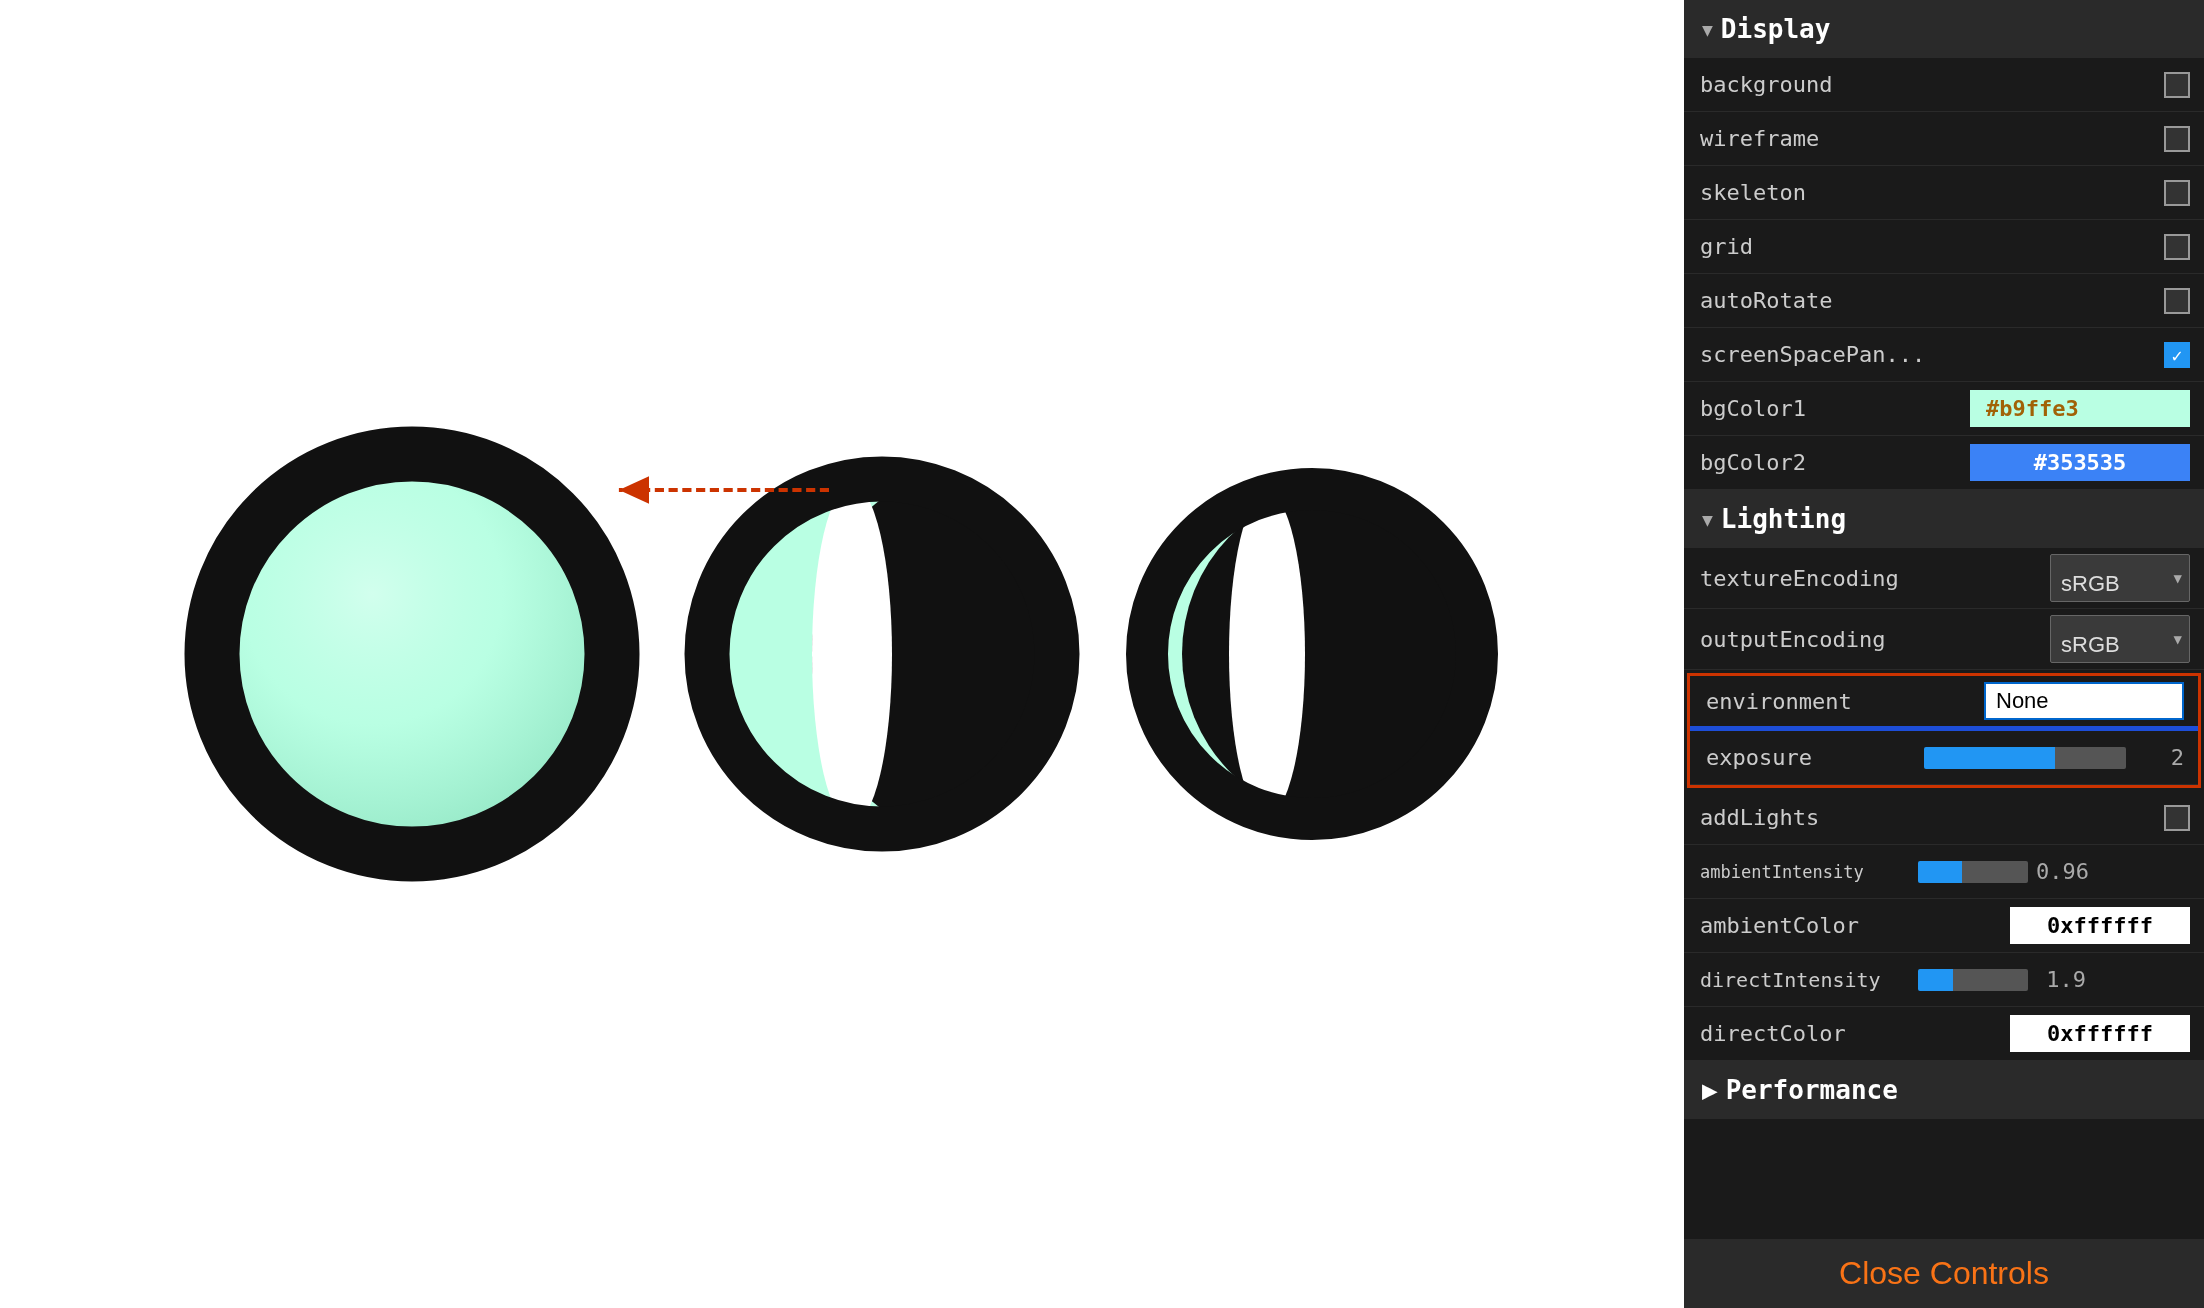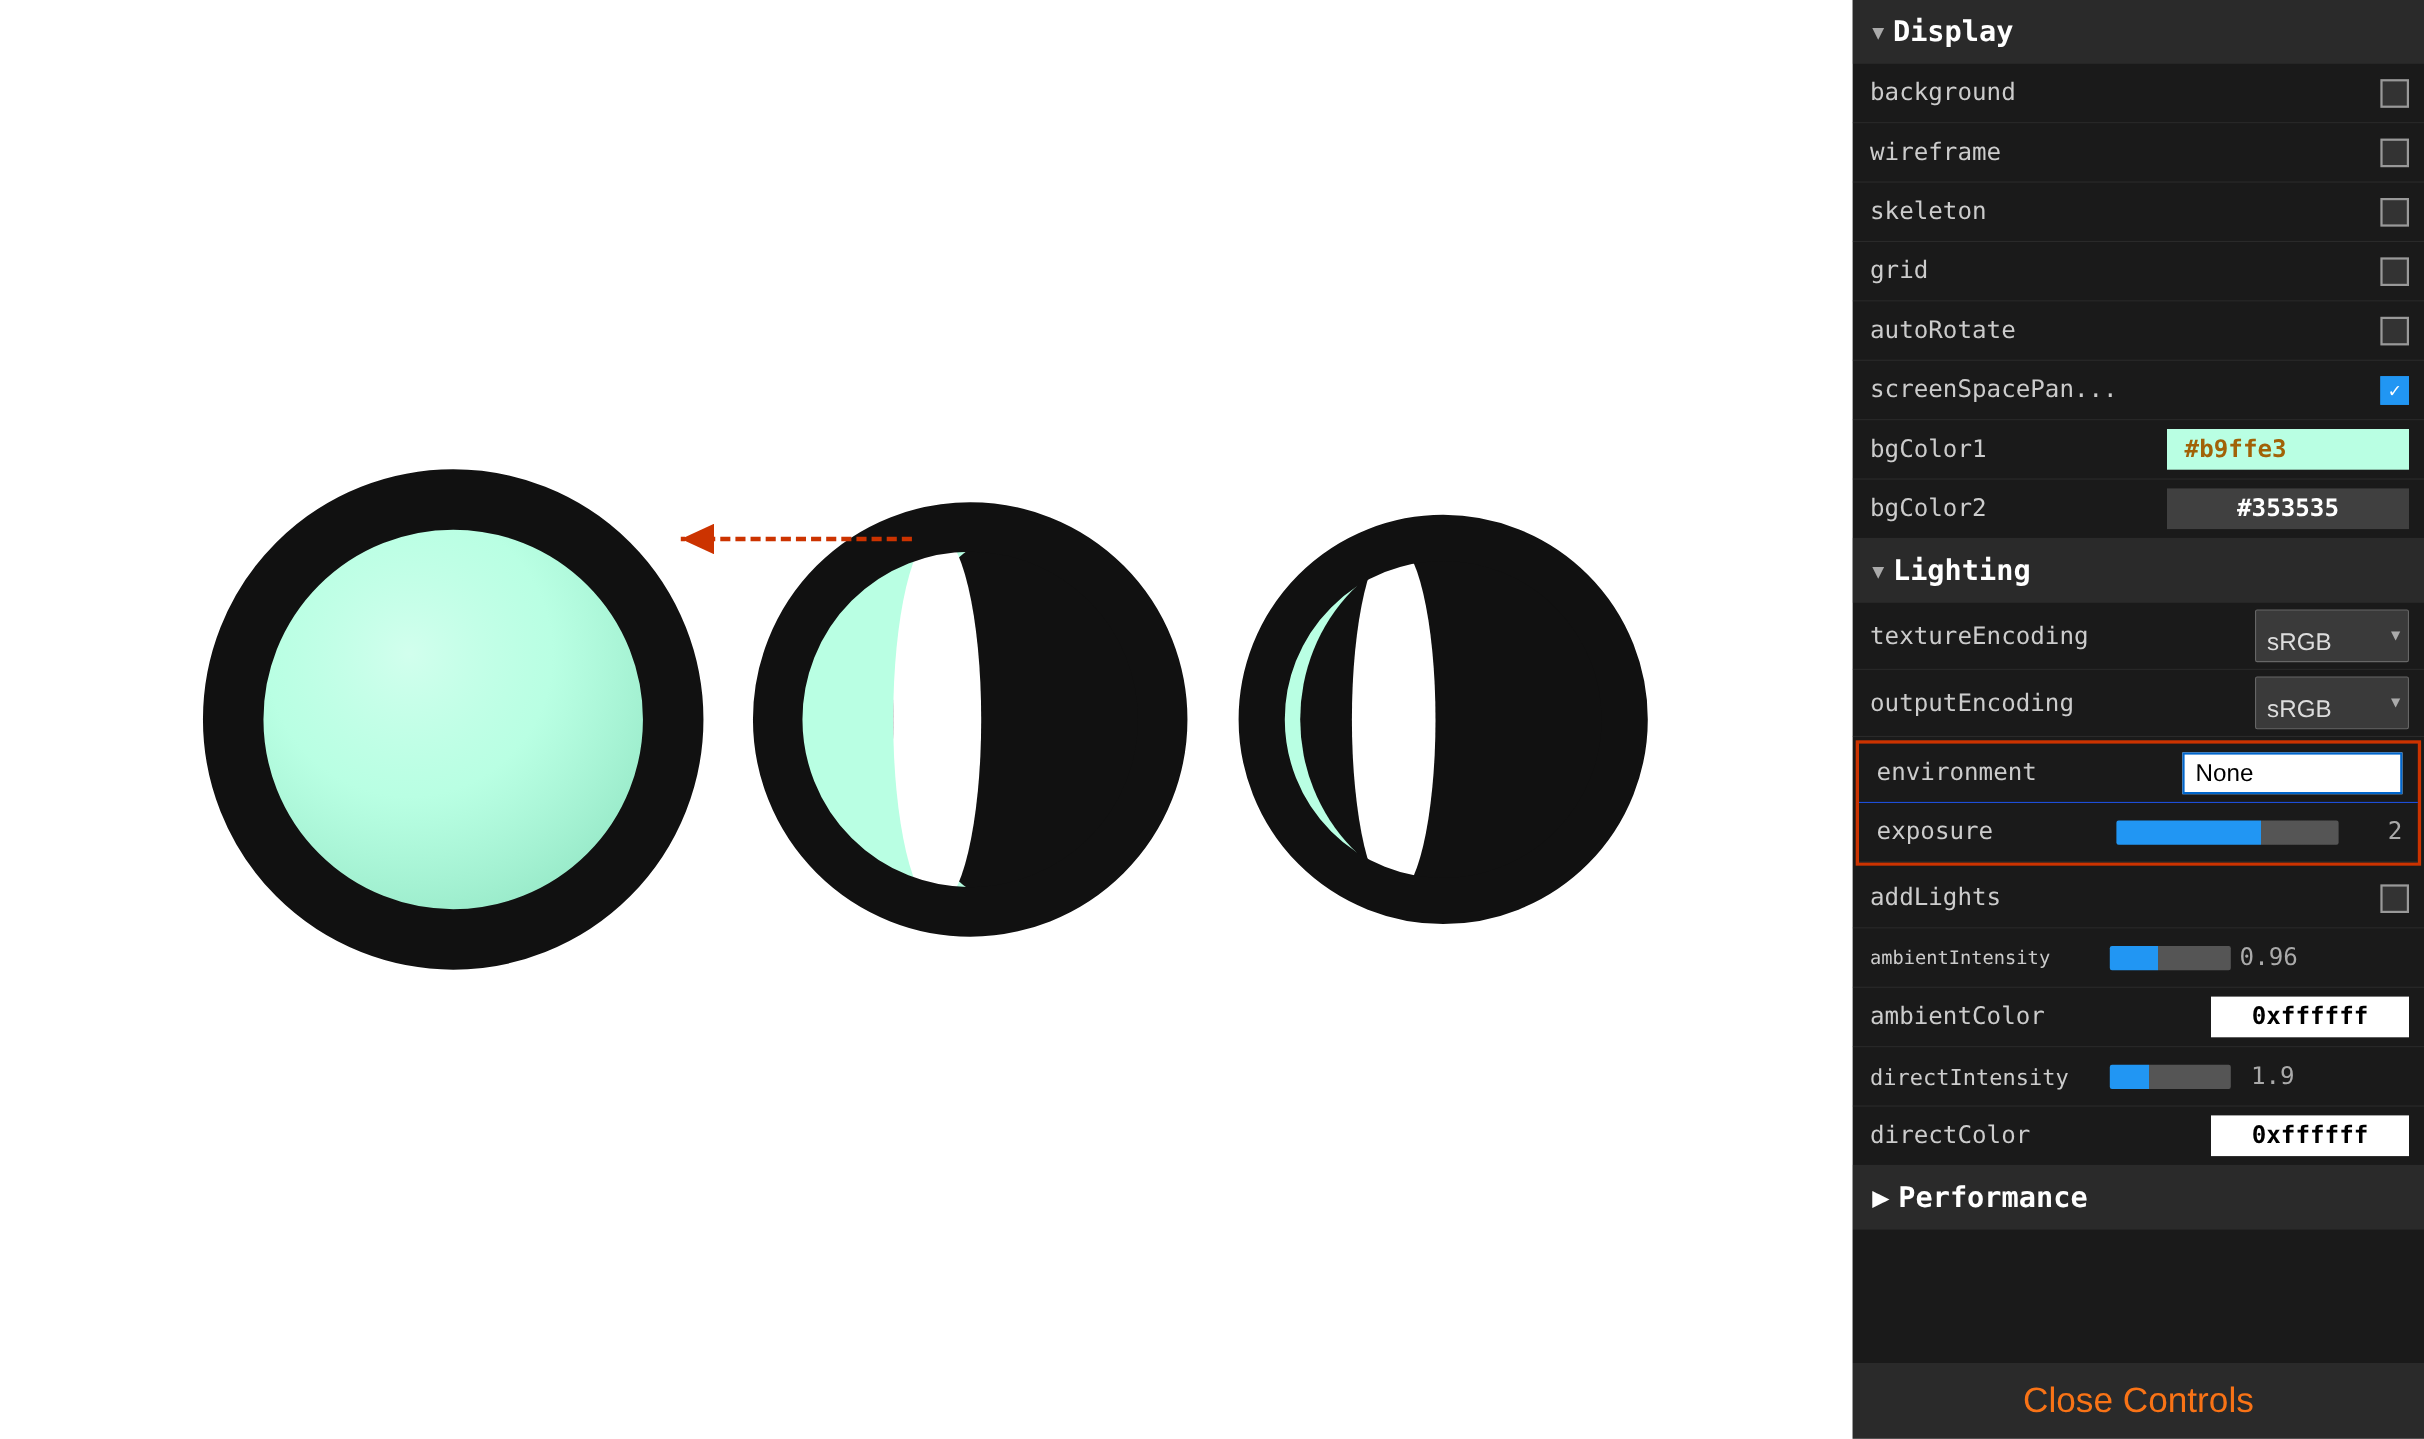--- a/index.html
+++ b/index.html
@@ -346,21 +346,21 @@
   <div class="row">
     <span class="row-label">bgColor1</span>
     <div class="row-value">
       <div class="color-swatch" style="background-color:#b9ffe3;">#b9ffe3</div>
     </div>
   </div>
 
   <div class="row">
     <span class="row-label">bgColor2</span>
     <div class="row-value">
-      <div class="color-swatch-dark" style="background-color:#404040;">#353535</div>
+      <div class="color-swatch-dark" style="background-color:#3b82f6;">#353535</div>
     </div>
   </div>
 
   <div class="section-header">
     <span class="triangle">▼</span>
     <span>Lighting</span>
   </div>
 
   <div class="row">
     <span class="row-label">textureEncoding</span>
@@ -383,21 +383,21 @@
           <option>sRGB</option>
           <option>Linear</option>
           <option>Gamma</option>
         </select>
       </div>
     </div>
   </div>
 
   <div style="border: 3px solid #cc3300; margin: 3px;">
 
-    <div class="row" style="border-bottom:1px solid #1d4ed8;">
+    <div class="row" style="border-bottom:5px solid #1d4ed8;">
       <span class="row-label">environment</span>
       <div class="row-value">
         <input type="text" class="input-text" style="width: 200px;" value="None">
       </div>
     </div>
 
     <div class="row">
       <span class="row-label">exposure</span>
       <div class="row-value">
         <div class="slider-row">

